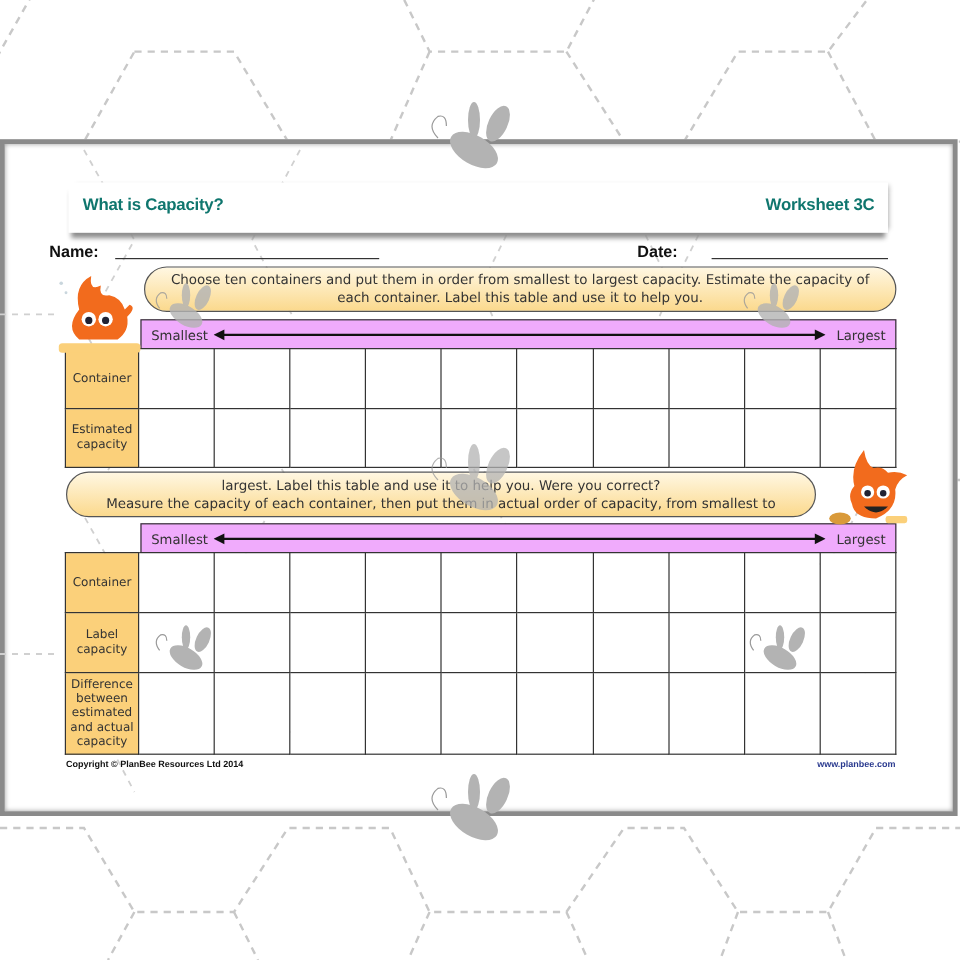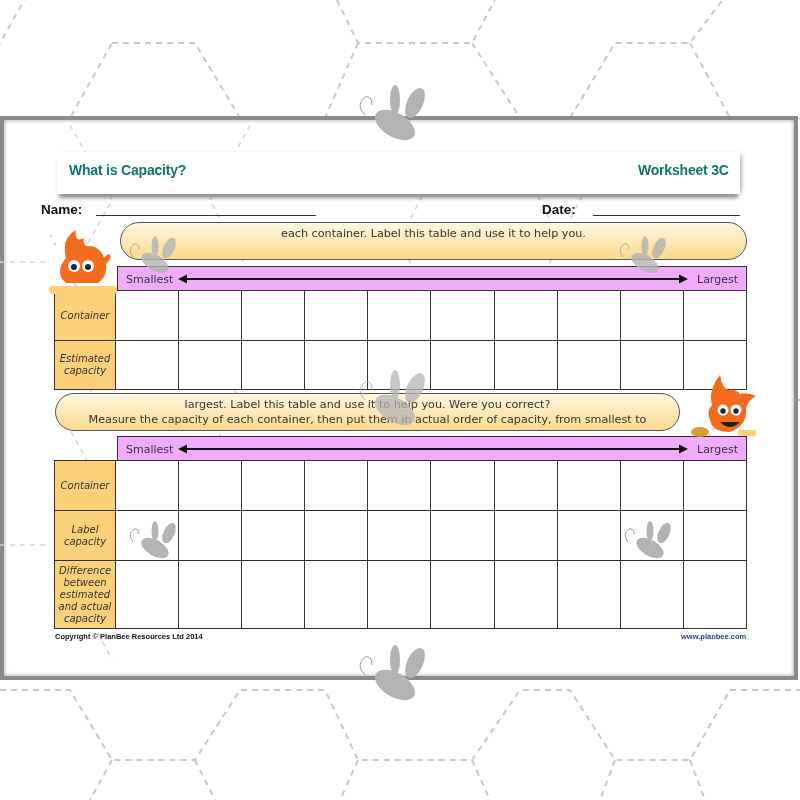--- a/index.html
+++ b/index.html
@@ -36,21 +36,21 @@
       border: 1.5px solid #555; border-radius: 20px; box-sizing: border-box;
       font-family: "DejaVu Sans", sans-serif; font-size: 11.2px; color: #333;
       text-align: center; line-height: 15px; padding-top: 3px;
     }
     .orange-bar {
       position: absolute; background: #f0abfc; border: 1.5px solid #333; box-sizing: border-box;
     }
     .bar-text { position: absolute; font-size: 11px; color: #333; top: 6px; }
     .grid { position: absolute; border-collapse: collapse; }
     .grid td {
-      border: 1.5px solid #333; padding: 0; background: #fff; font-style: italic;
+      border: 1.5px solid #333; padding: 0; background: #fff;
     }
     .grid td.rowhead {
       background: #fbd07a; font-size: 10px; color: #333; text-align: center;
       line-height: 12px;
     }
     .copyright {
       position: absolute; left: 55px; top: 632px; font-family: "Liberation Sans", sans-serif;
       font-weight: bold; font-size: 7.5px; color: #111;
     }
     .website {
@@ -99,24 +99,25 @@
     <path d="M0 262 L50 262 M0 545 L50 545"></path>
   </g>
 </svg>
 
 <div class="banner"></div>
 <div class="title" style="left:69px; top:162px;">What is Capacity?</div>
 <div class="title" style="left:638px; top:162px;">Worksheet 3C</div>
 
 <div class="label-strong" style="left:41px; top:202px;">Name:</div>
 <div class="write-line" style="left:96px; top:215px; width:220px;"></div>
-<div class="label-strong" style="left:542px; top:202px;">Date:</div>
+<div class="label-strong" style="left:531px; top:202px;">Date:</div>
 <div class="write-line" style="left:593px; top:215px; width:147px;"></div>
 
 <div class="bubble" style="left:120px; top:222px; width:627px; height:38px;">
+  <div>Choose ten containers and put them in order from smallest to largest capacity. Estimate the capacity of</div>
   <div>each container. Label this table and use it to help you.</div>
 </div>
 
 <div class="orange-bar" style="left:117px; top:266px; width:630px; height:25px;">
   <span class="bar-text" style="left:8px;">Smallest</span>
   <svg style="position:absolute; left:60px; top:6px;" width="510" height="12">
     <line x1="6" y1="6" x2="504" y2="6" stroke="#111" stroke-width="1.8"></line>
     <polygon points="0,6 9,1.5 9,10.5" fill="#111"></polygon>
     <polygon points="510,6 501,1.5 501,10.5" fill="#111"></polygon>
   </svg>

